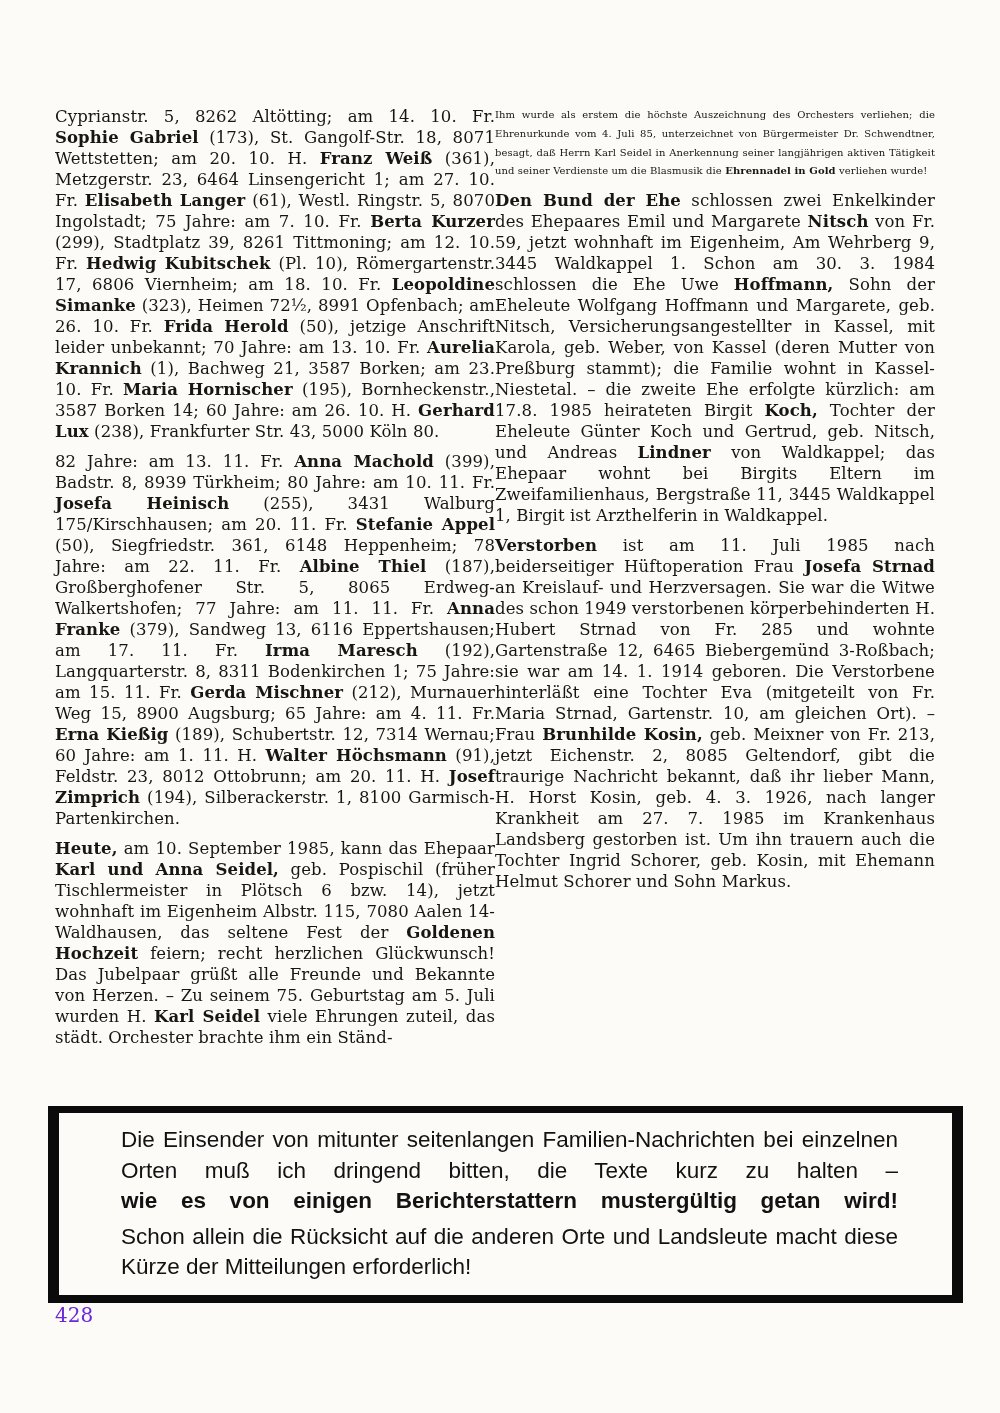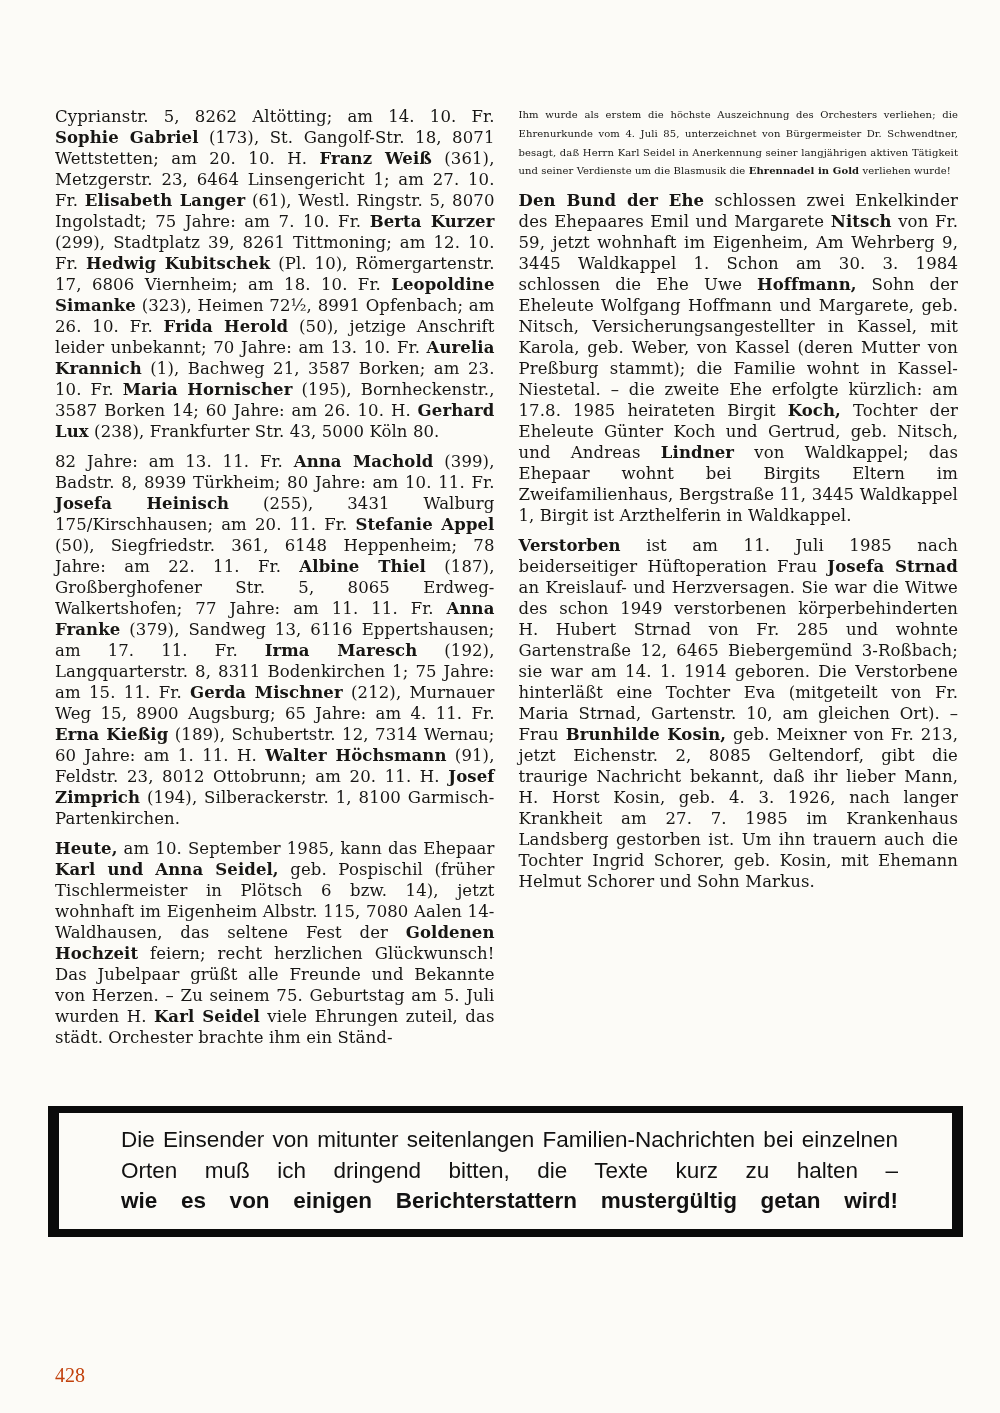--- a/index.html
+++ b/index.html
@@ -14,21 +14,20 @@
     width: 1000px; height: 1413px;
     background: #fcfbf7;
     color: #171614;
     overflow: hidden;
   }
   .columns {
     position: absolute;
     left: 55px; top: 106px;
     width: 903px;
     display: flex;
-    gap: 24px;
   }
   .col { width: 440px; }
   .col p {
     margin: 0 0 9px 0;
     font-size: 16.5px;
     line-height: 21px;
     text-align: justify;
     letter-spacing: 0.1px;
   }
   .col p.small {
@@ -55,24 +54,23 @@
   }
   .notice p { margin: 0; text-align: justify; }
   .notice p.spread { text-align-last: justify; }
   .notice p.bold-line {
     font-weight: bold;
     text-align-last: justify;
   }
   .notice p.second { margin-top: 5px; }
   .page-number {
     position: absolute;
-    left: 55px; top: 1364px;
+    left: 55px; top: 1303px;
     font-size: 20px;
-    color: #c2410c;
-    font-family: Liberation Serif, serif;
+    color: #6d28d9;
   }
 </style>
 </head>
 <body>
 
 <div class="page">
 
   <div class="columns">
 
     <div class="col">
@@ -85,17 +83,18 @@
       <p class="small"><span>Ihm wurde als erstem die höchste Auszeichnung des Orchesters verliehen; die Ehrenurkunde vom 4. Juli 85, unterzeichnet von Bürgermeister Dr. Schwendtner, besagt, daß Herrn Karl Seidel in Anerkennung seiner langjährigen aktiven Tätigkeit und seiner Verdienste um die Blasmusik die </span><span class="b">Ehrennadel in Gold</span><span> verliehen wurde!</span></p>
       <p><span class="b">Den Bund der Ehe</span><span> schlossen zwei Enkelkinder des Ehepaares Emil und Margarete </span><span class="b">Nitsch</span><span> von Fr. 59, jetzt wohnhaft im Eigenheim, Am Wehrberg 9, 3445 Waldkappel 1. Schon am 30. 3. 1984 schlossen die Ehe Uwe </span><span class="b">Hoffmann,</span><span> Sohn der Eheleute Wolfgang Hoffmann und Margarete, geb. Nitsch, Versicherungsangestellter in Kassel, mit Karola, geb. Weber, von Kassel (deren Mutter von Preßburg stammt); die Familie wohnt in Kassel-Niestetal. – die zweite Ehe erfolgte kürzlich: am 17.8. 1985 heirateten Birgit </span><span class="b">Koch,</span><span> Tochter der Eheleute Günter Koch und Gertrud, geb. Nitsch, und Andreas </span><span class="b">Lindner</span><span> von Waldkappel; das Ehepaar wohnt bei Birgits Eltern im Zweifamilienhaus, Bergstraße 11, 3445 Waldkappel 1, Birgit ist Arzthelferin in Waldkappel.</span></p>
       <p><span class="b">Verstorben</span><span> ist am 11. Juli 1985 nach beiderseitiger Hüftoperation Frau </span><span class="b">Josefa Strnad</span><span> an Kreislauf- und Herzversagen. Sie war die Witwe des schon 1949 verstorbenen körperbehinderten H. Hubert Strnad von Fr. 285 und wohnte Gartenstraße 12, 6465 Biebergemünd 3-Roßbach; sie war am 14. 1. 1914 geboren. Die Verstorbene hinterläßt eine Tochter Eva (mitgeteilt von Fr. Maria Strnad, Gartenstr. 10, am gleichen Ort). – Frau </span><span class="b">Brunhilde Kosin,</span><span> geb. Meixner von Fr. 213, jetzt Eichenstr. 2, 8085 Geltendorf, gibt die traurige Nachricht bekannt, daß ihr lieber Mann, H. Horst Kosin, geb. 4. 3. 1926, nach langer Krankheit am 27. 7. 1985 im Krankenhaus Landsberg gestorben ist. Um ihn trauern auch die Tochter Ingrid Schorer, geb. Kosin, mit Ehemann Helmut Schorer und Sohn Markus.</span></p>
     </div>
 
   </div>
 
   <div class="notice">
     <p class="spread"><span>Die Einsender von mitunter seitenlangen Familien-Nachrichten bei einzelnen Orten muß ich dringend bitten, die Texte kurz zu halten –</span></p>
     <p class="bold-line"><span class="b u">wie es von einigen Berichterstattern mustergültig getan wird!</span></p>
+    <p class="second"><span>Schon allein die Rücksicht auf die anderen Orte und Landsleute macht diese Kürze der Mitteilungen erforderlich!</span></p>
   </div>
 
   <div class="page-number">428</div>
 
 </div>
 
 </body></html>

